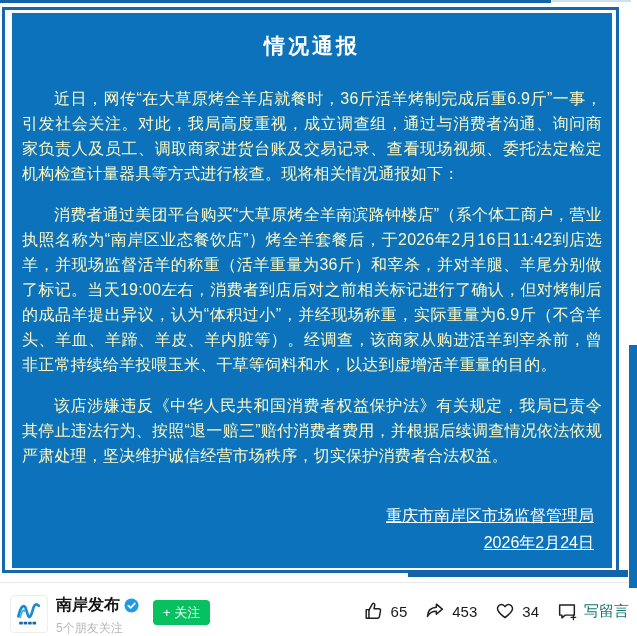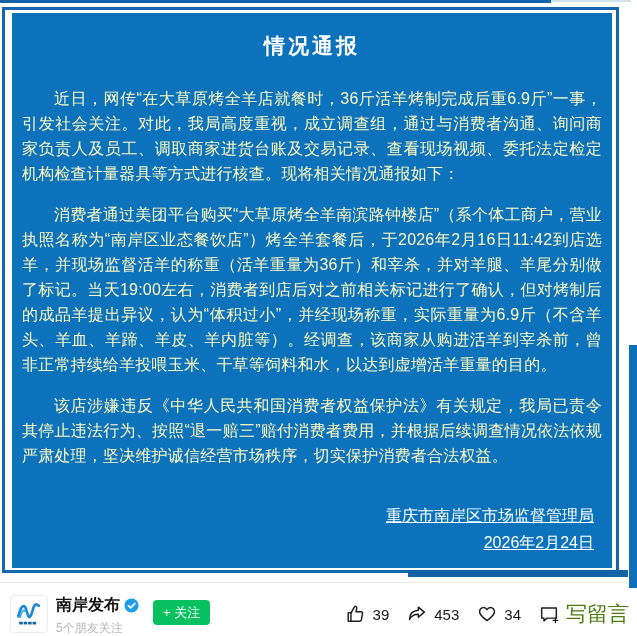--- a/index.html
+++ b/index.html
@@ -55,21 +55,21 @@
   .acct-sub{font-size:12px;color:#b9b9b9;margin-top:4px;}
   .follow-btn{
     margin-left:14px;margin-top:5px;background:var(--follow-green);color:#fff;border:none;
     font-size:13px;line-height:1;padding:6px 10px;border-radius:4px;cursor:pointer;
     font-family:"Liberation Sans","DejaVu Sans",sans-serif;
   }
   .actions{position:absolute;right:8px;top:9px;display:flex;align-items:center;gap:17px;}
   .action{display:flex;align-items:center;gap:6px;cursor:pointer;color:#191919;}
   .action svg{display:block;}
   .action .count{font-size:15px;color:#191919;}
-  .action .label{font-size:21px;color:#4d7c0f;}
+  .action .label{font-size:15px;color:#0f766e;}
 </style>
 </head>
 <body>
 
 <div class="screen">
 
   <div class="partial-top-bar"></div>
   <div class="partial-top-bar-light"></div>
 
   <div class="notice-frame"></div>
@@ -124,21 +124,21 @@
 
     <div class="actions">
 
       <div class="action">
         <span>
           <svg width="22" height="22" viewBox="0 0 24 24" fill="none" stroke="#1f1f1f" stroke-width="1.6" stroke-linecap="round" stroke-linejoin="round">
             <path d="M3.5 10.5h3v9.5h-3z"></path>
             <path d="M6.5 11l3.6-6.6c.4-.8 1.3-1 2-.5.6.4.9 1.1.7 1.8L12 9.5h5.4c1.1 0 1.9 1 1.7 2.1l-1.2 6.6c-.2 1-1.1 1.8-2.1 1.8H6.5"></path>
           </svg>
         </span>
-        <span class="count">39</span>
+        <span class="count">65</span>
       </div>
 
       <div class="action">
         <span>
           <svg width="22" height="22" viewBox="0 0 24 24" fill="none" stroke="#1f1f1f" stroke-width="1.6" stroke-linecap="round" stroke-linejoin="round">
             <path d="M13.5 4.5 L20 10 L13.5 15.5 V12.2 C8.5 12.2 5.5 14.5 3.8 18 C3.8 11.5 8 8.2 13.5 7.8 Z"></path>
           </svg>
         </span>
         <span class="count">453</span>
       </div>

